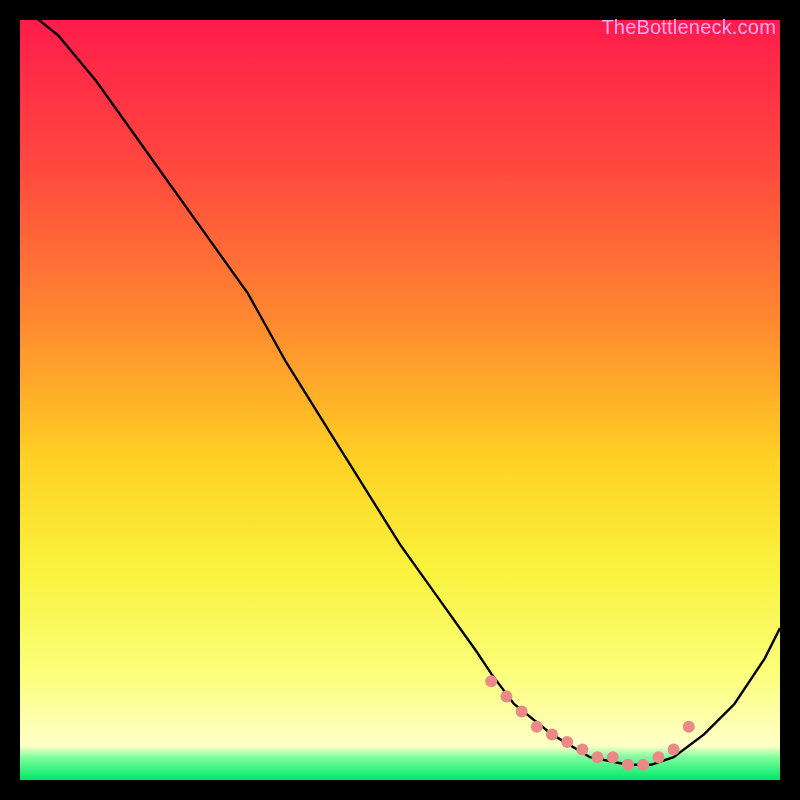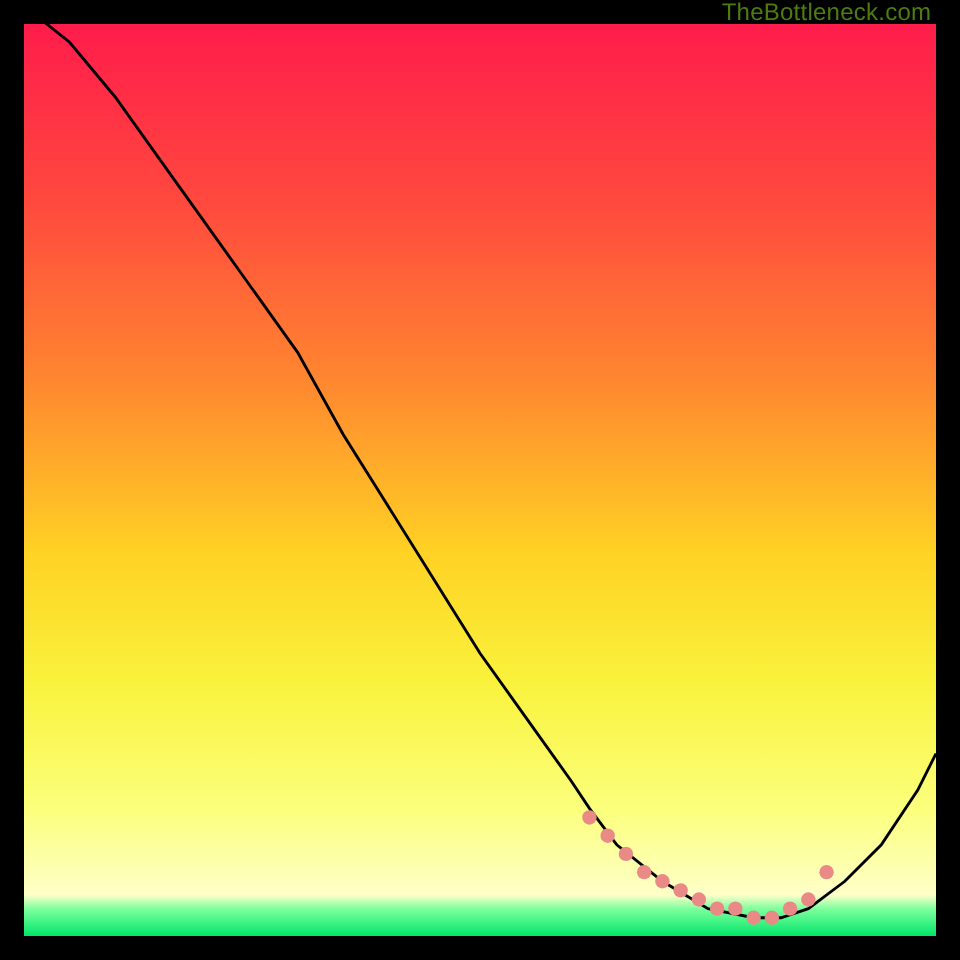--- a/index.html
+++ b/index.html
@@ -21,23 +21,23 @@
   }
   .plot {
     position: absolute;
     left: 0;
     top: 0;
     width: 760px;
     height: 760px;
   }
   .watermark {
     position: absolute;
-    top: 0;
+    top: 16px;
     right: 24px;
-    color: #4d7c0f;
+    color: #f0abfc;
     font-size: 20px;
     font-weight: 500;
     letter-spacing: 0.2px;
   }
   svg { display: block; }
 </style>
 </head>
 <body>
 
 <div class="frame">

